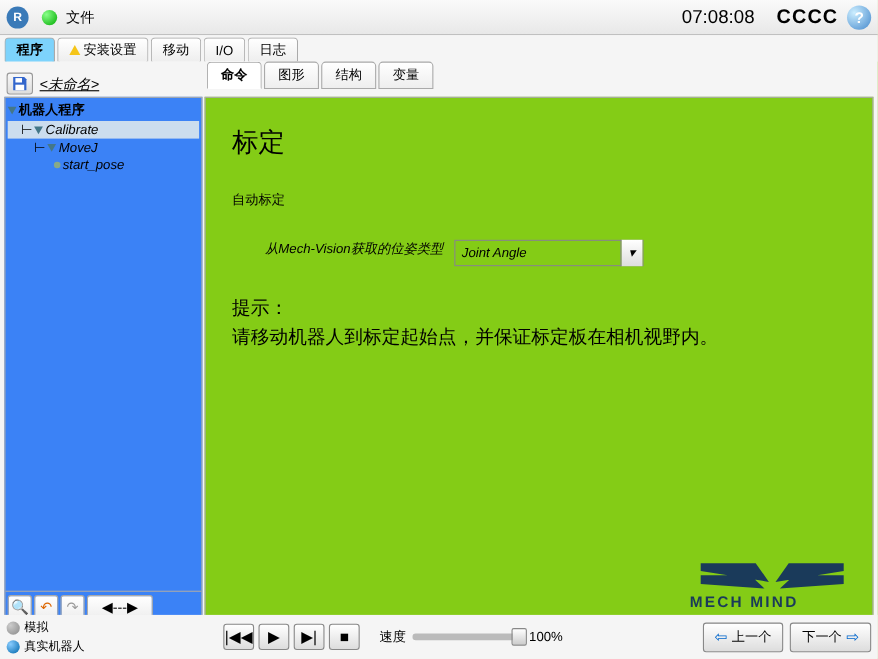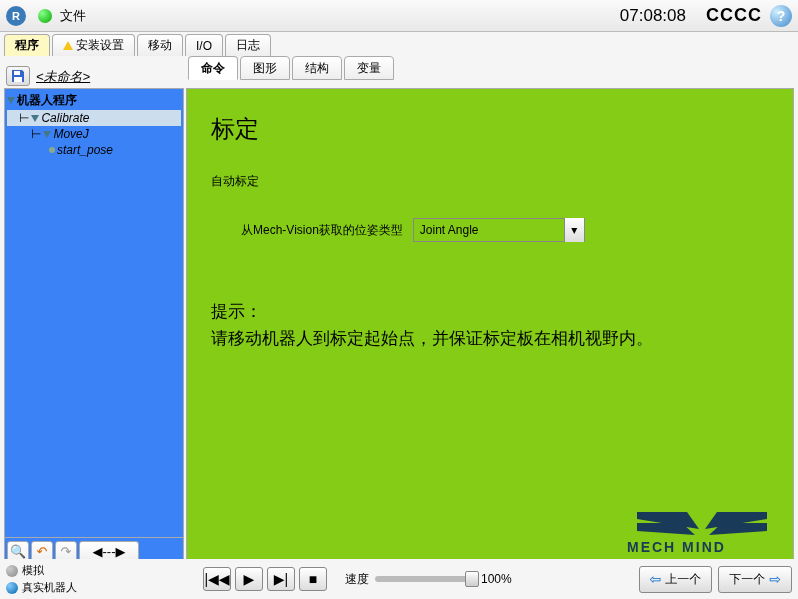--- a/index.html
+++ b/index.html
@@ -11,52 +11,52 @@
 .header .ball { width: 14px; height: 14px; background: radial-gradient(circle at 30% 30%, #8f8, #0a0); border-radius: 50%; margin: 0 8px; }
 .header .file-label { font-size: 13px; }
 .header .spacer { flex: 1; }
 .header .time { font-size: 17px; margin-right: 20px; margin-left: 32px; }
 .header .cccc { font-size: 18px; font-weight: bold; letter-spacing: 1px; margin-right: 8px; }
 .header .help { width: 22px; height: 22px; background: radial-gradient(circle at 30% 30%, #cef, #48c); border-radius: 50%; color: #fff; display: flex; align-items: center; justify-content: center; font-weight: bold; font-size: 14px; }
 
 
 .main-tabs { height: 24px; display: flex; padding: 2px 4px 0; background: #f5f5f5; }
 .main-tab { padding: 3px 10px; font-size: 12px; border: 1px solid #aaa; border-bottom: none; background: linear-gradient(#fff,#eee); margin-right: 2px; border-radius: 4px 4px 0 0; cursor: pointer; display: flex; align-items: center; gap: 3px; }
-.main-tab.active { background: #fef9c3; font-weight: bold; }
+.main-tab.active { background: #7dd3fc; font-weight: bold; }
 .warn-tri { width: 0; height: 0; border-left: 5px solid transparent; border-right: 5px solid transparent; border-bottom: 9px solid #f5c518; display: inline-block; }
 
 
 .save-row { height: 32px; display: flex; align-items: flex-end; padding: 2px 6px; gap: 6px; text-decoration: underline; }
 .save-icon { width: 24px; height: 20px; background: linear-gradient(#f8f8f8,#ddd); border: 1px solid #999; border-radius: 3px; display: flex; align-items: center; justify-content: center; }
 .save-icon svg { width: 16px; height: 16px; }
 .unnamed { font-style: italic; font-size: 13px; flex: 1; }
 
 
-.content-tabs { height: 24px; display: flex; padding: 0 4px; }
+.content-tabs { height: 24px; display: flex; padding: 0 4px; align-items: center; }
 .content-tab { padding: 3px 12px; font-size: 12px; border: 1px solid #aaa; background: linear-gradient(#fff,#eee); margin-right: 2px; border-radius: 4px 4px 0 0; cursor: pointer; }
 .content-tab.active { font-weight: bold; background: #fff; border-bottom: 1px solid #fff; }
 
 
 .body-split { display: flex; height: 478px; }
 .tree-panel { width: 180px; border: 1px solid #aaa; margin: 0 2px 0 4px; background: #3b82f6; display: flex; flex-direction: column; }
 .tree { flex: 1; overflow: auto; font-size: 12px; padding: 2px; }
 .tree-row { display: flex; align-items: center; gap: 2px; padding: 1px 0; white-space: nowrap; }
 .tree-row.sel { background: #cde; }
 .tri { width: 0; height: 0; border-left: 4px solid transparent; border-right: 4px solid transparent; border-top: 7px solid #478; display: inline-block; }
 .dot { width: 6px; height: 6px; border-radius: 50%; background: #8a8; display: inline-block; }
 .tree-toolbar { height: 28px; border-top: 1px solid #aaa; display: flex; align-items: center; gap: 2px; padding: 2px; }
 .tbtn { width: 22px; height: 22px; border: 1px solid #aaa; background: linear-gradient(#fff,#eee); border-radius: 3px; display: flex; align-items: center; justify-content: center; font-size: 13px; cursor: pointer; }
 .tbtn.wide { width: 60px; }
 
 
 .main-panel { flex: 1; display: flex; flex-direction: column; margin-right: 4px; }
 .main-content { flex: 1; border: 1px solid #aaa; background: #84cc16; padding: 24px; position: relative; }
 .main-content h1 { font-size: 24px; font-weight: normal; margin-bottom: 28px; font-family: "SimSun"; }
 .subtitle { font-size: 12px; margin-bottom: 28px; }
-.field-row { display: flex; align-items: center; gap: 10px; font-size: 12px; margin-bottom: 56px; padding-left: 30px; }
+.field-row { display: flex; gap: 10px; font-size: 12px; margin-bottom: 24px; padding-left: 30px; font-style: italic; }
 .dropdown { display: flex; align-items: center; border: 1px solid #888; height: 24px; }
 .dropdown .dd-text { width: 150px; padding: 0 6px; font-size: 12px; }
 .dropdown .dd-btn { width: 20px; height: 24px; border-left: 1px solid #888; background: linear-gradient(#fff,#ddd); display: flex; align-items: center; justify-content: center; }
 .hint { font-size: 17px; line-height: 1.6; }
 .mech-logo { position: absolute; right: 16px; bottom: 10px; }
 .mech-logo .wings { font-size: 28px; letter-spacing: 4px; color: #1a3a5a; height: 32px; }
 .mech-logo .wings svg { width: 150px; height: 32px; }
 .mech-logo .txt { font-size: 14px; font-weight: bold; letter-spacing: 2px; color: #1a3a5a; font-family: Arial; }
 
 

